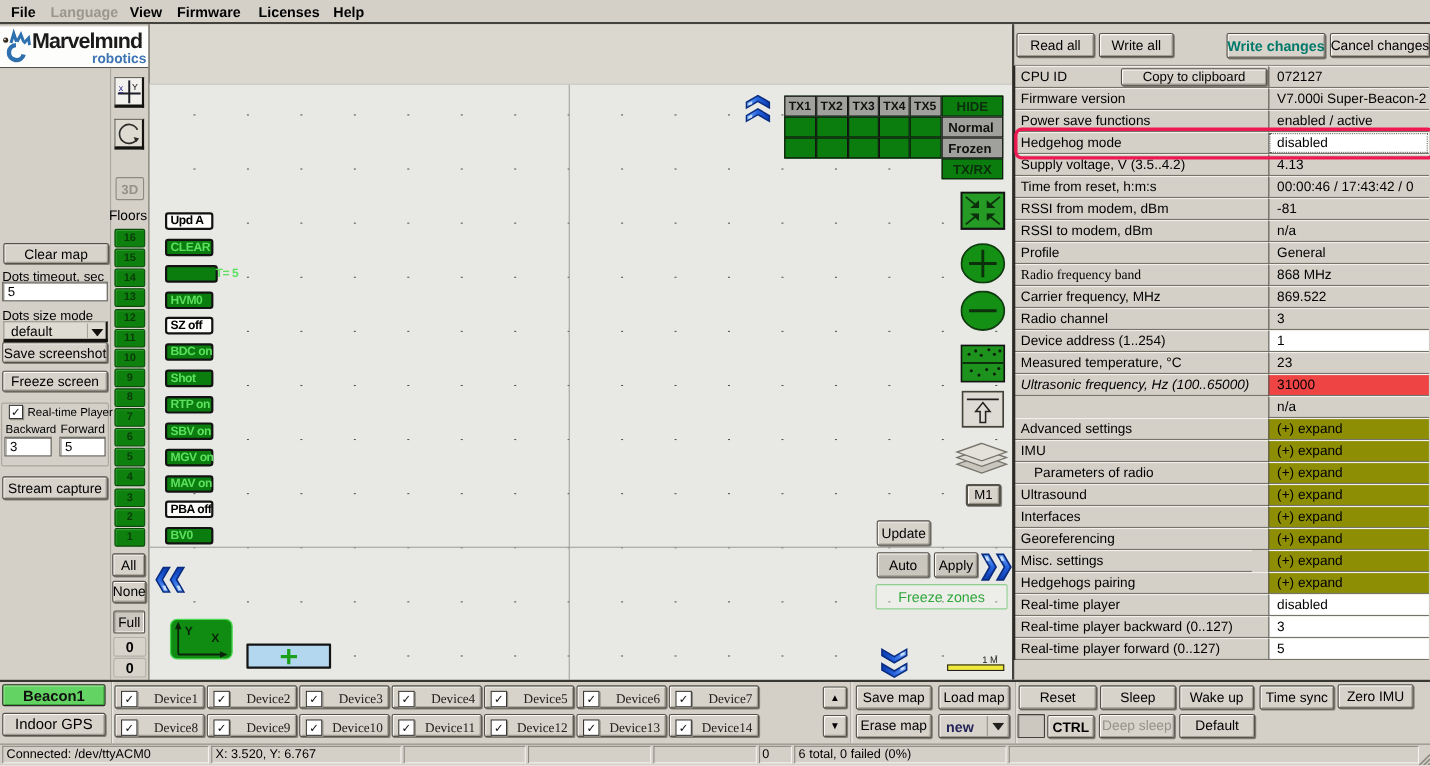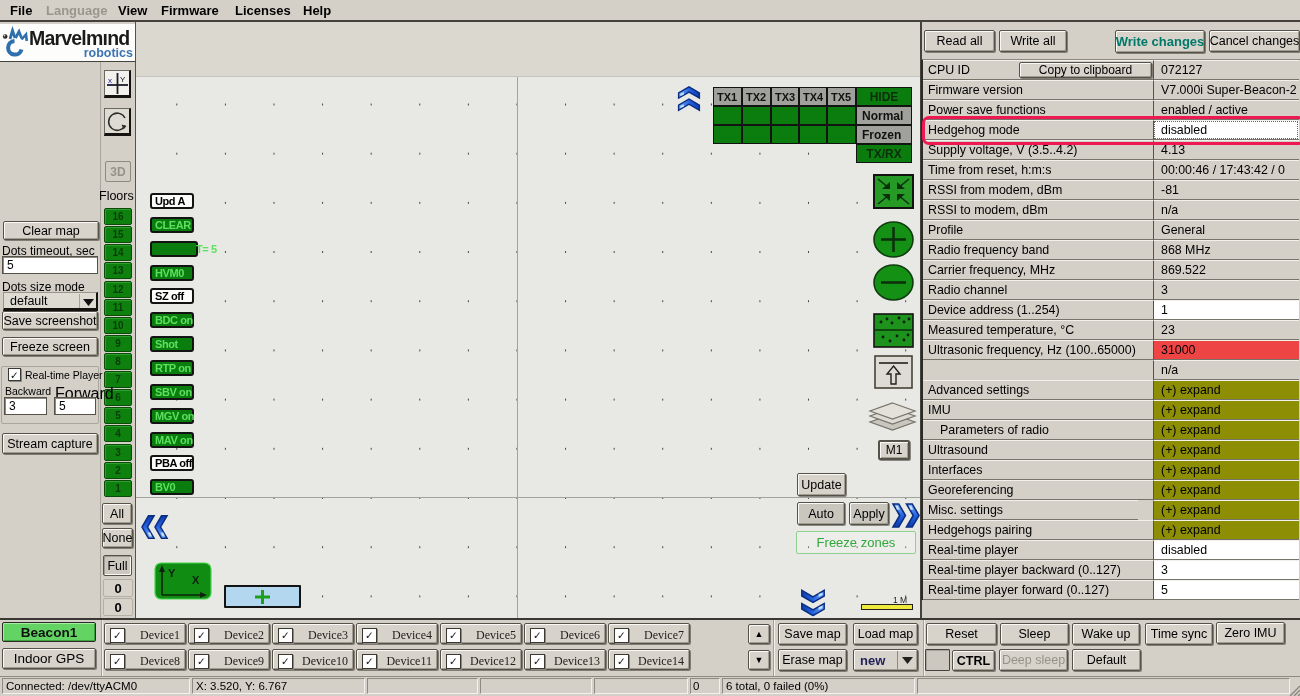--- a/index.html
+++ b/index.html
@@ -92,21 +92,21 @@
 <div class="a" style="left:79px;top:294px;width:1px;height:14px;background:#f2f0ea;border-left:1px solid #a8a49c;"></div>
 <svg class="a" style="left:83px;top:299px;" width="11" height="7">
       <polygon points="0,0 11,0 5.5,7" fill="#11100e"></polygon>
     </svg>
 <div class="a btn" style="left:2px;top:311px;width:96px;height:19px;font-size:12.5px;">Save screenshot</div>
 <div class="a btn" style="left:2px;top:337px;width:96px;height:19px;font-size:12.5px;">Freeze screen</div>
 <div class="a" style="left:1px;top:366px;width:98px;height:58px;border:1px solid #aaa69e;border-radius:2px;"></div>
 <div class="a chk" style="left:8px;top:368px;width:13px;height:13px;">✓</div>
 <div class="a" style="left:25px;top:369px;font-size:10.5px;color:#000;">Real-time Player</div>
 <div class="a" style="left:5px;top:385px;font-size:10.5px;color:#000;">Backward</div>
-<div class="a" style="left:55px;top:385px;font-size:16px;color:#000;">Forward</div>
+<div class="a" style="left:55px;top:385px;font-size:11px;color:#000;">Forward</div>
 <div class="a inp" style="left:4px;top:397px;width:43px;height:18px;">3</div>
 <div class="a inp" style="left:54px;top:397px;width:42px;height:18px;">5</div>
 <div class="a btn" style="left:2px;top:433px;width:96px;height:21px;font-size:12.5px;">Stream capture</div>
 <div class="a" style="left:135px;top:22px;width:785px;height:596px;background:#dbd8d0;border-left:1px solid #55524a;"></div>
 <div class="a" style="left:136px;top:76px;width:784px;height:542px;background:#e8e8e4;border-top:1px solid #c6c3bb;
 background-image:radial-gradient(circle 1.25px at 24.3px 24.6px,#454545 55%,rgba(69,69,69,0) 70%);
 background-size:48.6px 49.2px;background-position:16.5px 2.9px;"></div>
 <div class="a" style="left:517px;top:77px;width:1px;height:541px;background:#a2a29e;"></div>
 <div class="a" style="left:136px;top:497px;width:784px;height:1px;background:#a2a29e;"></div>
 <div class="a wbtn" style="left:150px;top:193.0px;width:44px;height:16px;">Upd A</div>
@@ -294,31 +294,31 @@
 <div class="a cell" style="left:922px;top:140px;width:231px;height:20px;padding-left:6px;">Supply voltage, V (3.5..4.2)</div>
 <div class="a cell" style="left:1153px;top:140px;width:146px;height:20px;padding-left:7px;background:#d4d0c8;border-left:1px solid #55524a;">4.13</div>
 <div class="a cell" style="left:922px;top:160px;width:231px;height:20px;padding-left:6px;">Time from reset, h:m:s</div>
 <div class="a cell" style="left:1153px;top:160px;width:146px;height:20px;padding-left:7px;background:#d4d0c8;border-left:1px solid #55524a;">00:00:46 / 17:43:42 / 0</div>
 <div class="a cell" style="left:922px;top:180px;width:231px;height:20px;padding-left:6px;">RSSI from modem, dBm</div>
 <div class="a cell" style="left:1153px;top:180px;width:146px;height:20px;padding-left:7px;background:#d4d0c8;border-left:1px solid #55524a;">-81</div>
 <div class="a cell" style="left:922px;top:200px;width:231px;height:20px;padding-left:6px;">RSSI to modem, dBm</div>
 <div class="a cell" style="left:1153px;top:200px;width:146px;height:20px;padding-left:7px;background:#d4d0c8;border-left:1px solid #55524a;">n/a</div>
 <div class="a cell" style="left:922px;top:220px;width:231px;height:20px;padding-left:6px;">Profile</div>
 <div class="a cell" style="left:1153px;top:220px;width:146px;height:20px;padding-left:7px;background:#d4d0c8;border-left:1px solid #55524a;">General</div>
-<div class="a cell" style="left:922px;top:240px;width:231px;height:20px;padding-left:6px;">Radio frequency band</div>
+<div class="a cell" style="left:922px;top:240px;width:231px;height:20px;padding-left:6px;font-family:Liberation Serif, serif;">Radio frequency band</div>
 <div class="a cell" style="left:1153px;top:240px;width:146px;height:20px;padding-left:7px;background:#d4d0c8;border-left:1px solid #55524a;">868 MHz</div>
 <div class="a cell" style="left:922px;top:260px;width:231px;height:20px;padding-left:6px;">Carrier frequency, MHz</div>
 <div class="a cell" style="left:1153px;top:260px;width:146px;height:20px;padding-left:7px;background:#d4d0c8;border-left:1px solid #55524a;">869.522</div>
 <div class="a cell" style="left:922px;top:280px;width:231px;height:20px;padding-left:6px;">Radio channel</div>
 <div class="a cell" style="left:1153px;top:280px;width:146px;height:20px;padding-left:7px;background:#d4d0c8;border-left:1px solid #55524a;">3</div>
 <div class="a cell" style="left:922px;top:300px;width:231px;height:20px;padding-left:6px;">Device address (1..254)</div>
 <div class="a cell" style="left:1153px;top:300px;width:146px;height:20px;padding-left:7px;background:#ffffff;border-left:1px solid #55524a;">1</div>
 <div class="a cell" style="left:922px;top:320px;width:231px;height:20px;padding-left:6px;">Measured temperature, °C</div>
 <div class="a cell" style="left:1153px;top:320px;width:146px;height:20px;padding-left:7px;background:#d4d0c8;border-left:1px solid #55524a;">23</div>
-<div class="a cell" style="left:922px;top:340px;width:231px;height:20px;padding-left:6px;">Ultrasonic frequency, Hz (100..65000)</div>
+<div class="a cell" style="left:922px;top:340px;width:231px;height:20px;padding-left:6px;font-style:italic;">Ultrasonic frequency, Hz (100..65000)</div>
 <div class="a cell" style="left:1153px;top:340px;width:146px;height:20px;padding-left:7px;background:#ef4444;border-left:1px solid #55524a;">31000</div>
 <div class="a cell" style="left:1153px;top:360px;width:146px;height:20px;padding-left:7px;background:#d4d0c8;border-left:1px solid #55524a;">n/a</div>
 <div class="a cell" style="left:922px;top:380px;width:231px;height:20px;padding-left:6px;">Advanced settings</div>
 <div class="a cell" style="left:1153px;top:380px;width:146px;height:20px;padding-left:7px;background:#8e8e04;border-left:1px solid #55524a;">(+) expand</div>
 <div class="a cell" style="left:922px;top:400px;width:231px;height:20px;padding-left:6px;">IMU</div>
 <div class="a cell" style="left:1153px;top:400px;width:146px;height:20px;padding-left:7px;background:#8e8e04;border-left:1px solid #55524a;">(+) expand</div>
 <div class="a cell" style="left:922px;top:420px;width:231px;height:20px;padding-left:18px;">Parameters of radio</div>
 <div class="a cell" style="left:1153px;top:420px;width:146px;height:20px;padding-left:7px;background:#8e8e04;border-left:1px solid #55524a;">(+) expand</div>
 <div class="a cell" style="left:922px;top:440px;width:231px;height:20px;padding-left:6px;">Ultrasound</div>
 <div class="a cell" style="left:1153px;top:440px;width:146px;height:20px;padding-left:7px;background:#8e8e04;border-left:1px solid #55524a;">(+) expand</div>

